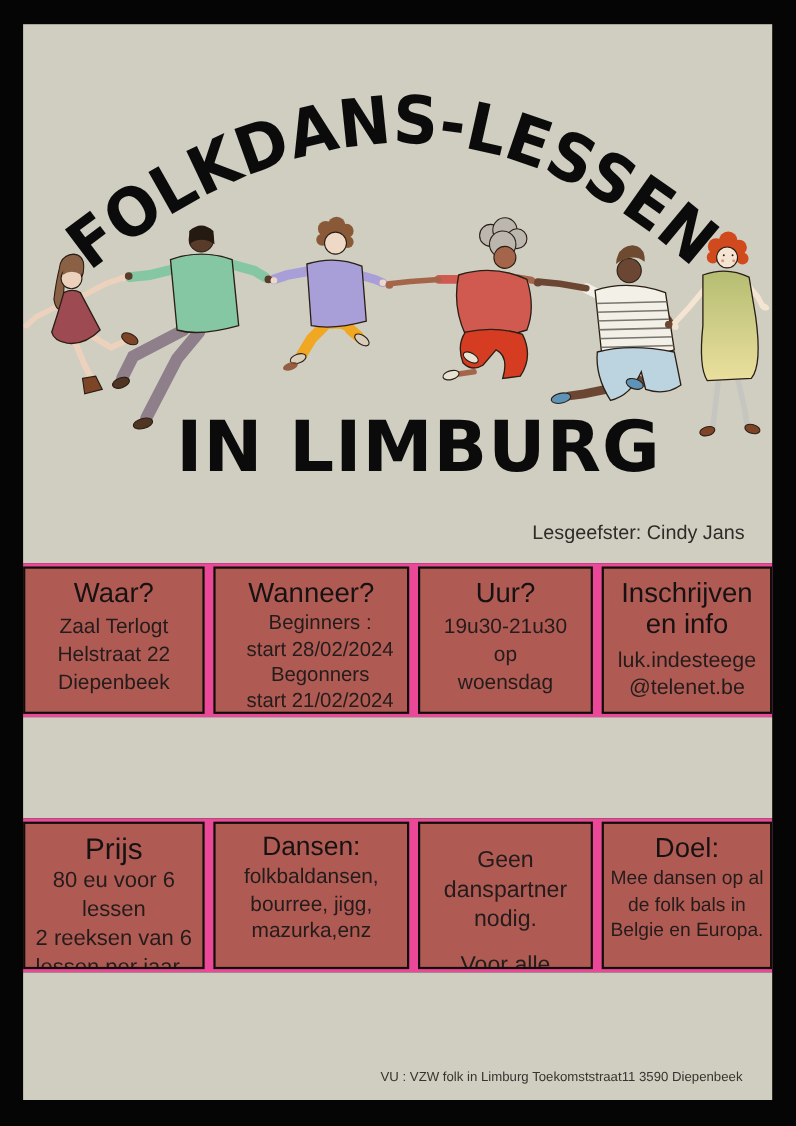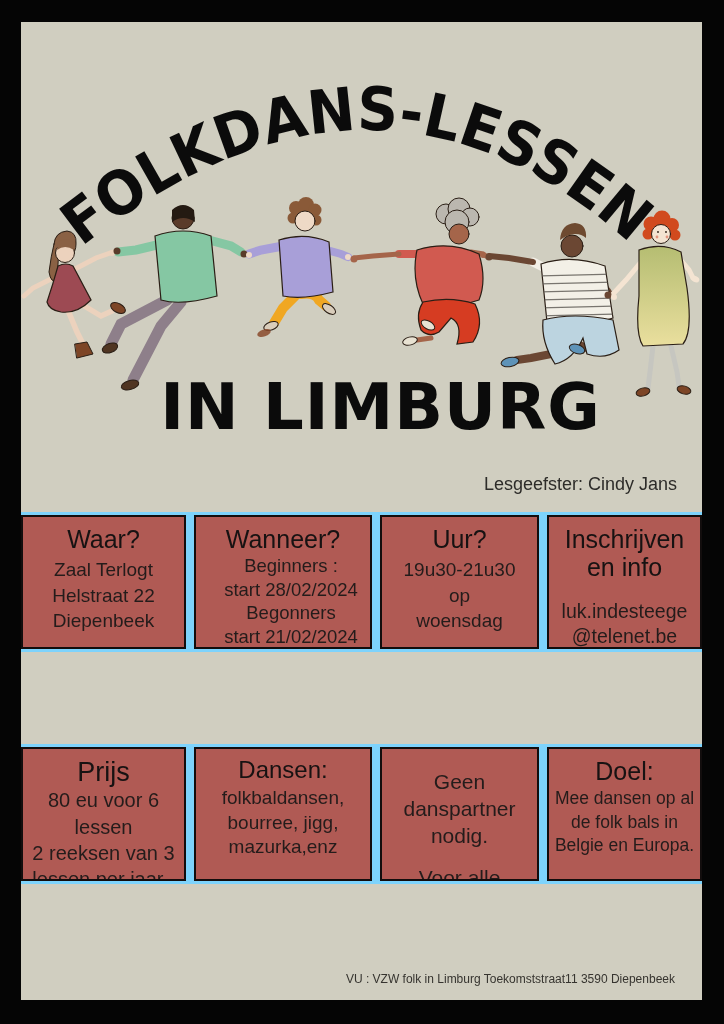--- a/index.html
+++ b/index.html
@@ -25,40 +25,40 @@
     padding-left:38px;text-align:center;
     font-family:"DejaVu Sans",sans-serif;font-weight:bold;font-size:64px;
     letter-spacing:1px;color:#0b0b0b;line-height:1.05;white-space:nowrap;
   }
   .teacher{
     position:absolute;top:452px;right:25px;
     font-size:18px;color:#2d2c29;
   }
 
   .box-row{
-    position:absolute;left:21px;width:681px;height:140px;background:#7dd3fc;
+    position:absolute;left:21px;width:681px;height:140px;background:#ec4899;
     display:flex;gap:8px;padding:3px 0;box-sizing:border-box;
   }
   .row1{top:512px;}
   .row2{top:744px;}
   .card{
     background:#b05a54;border:2px solid #120d0d;box-sizing:border-box;
     color:#241c1b;text-align:center;padding-top:6px;overflow:hidden;
   }
   .card h2{
     margin:2px 0 4px;font-weight:400;font-size:25px;color:#171212;line-height:1.12;
   }
   .card .ln{font-size:19px;line-height:1.35;text-align:center;}
   .c1{width:165px;} .c2{width:178px;} .c3{width:159px;} .c4{width:155px;}
 
   .row1 .c2 h2{margin-bottom:1px;}
   .row1 .c2 .ln{font-size:18.5px;line-height:1.28;padding-left:16px;}
   .row1 .c4 h2{padding:0 4px;}
   .row1 .c4 .ln{font-size:19.5px;line-height:1.3;}
-  .row1 .c4 .ln:first-of-type{margin-top:18px;}
+  .row1 .c4 .ln:first-of-type{margin-top:7px;}
 
   .row2 .c1 h2{font-size:27px;margin-bottom:0;}
   .row2 .c1 .ln{font-size:20px;line-height:1.32;}
   .row2 .c2 h2{font-size:24px;margin-bottom:2px;}
   .row2 .c2 .ln{font-size:19px;line-height:1.3;}
   .row2 .c3{padding-top:20px;}
   .row2 .c3 p{margin:0 2px;font-size:21px;line-height:1.28;}
   .row2 .c3 p + p{margin-top:15px;}
   .row2 .c4 h2{margin-bottom:2px;}
   .row2 .c4 .ln{font-size:17.5px;line-height:1.35;}
@@ -247,21 +247,21 @@
       <div class="ln">@telenet.be</div>
     </div>
   </div>
 
   <div class="panel mid-gap"></div>
 
   <div class="box-row row2">
     <div class="card c1">
       <h2>Prijs</h2>
       <div class="ln">80 eu voor 6 lessen</div>
-      <div class="ln">2 reeksen van 3</div>
+      <div class="ln">2 reeksen van 6</div>
       <div class="ln">lessen per jaar .</div>
     </div>
     <div class="card c2">
       <h2>Dansen:</h2>
       <div class="ln">folkbaldansen,</div>
       <div class="ln">bourree, jigg,</div>
       <div class="ln">mazurka,enz</div>
     </div>
     <div class="card c3">
       <p>Geen danspartner nodig.</p>

